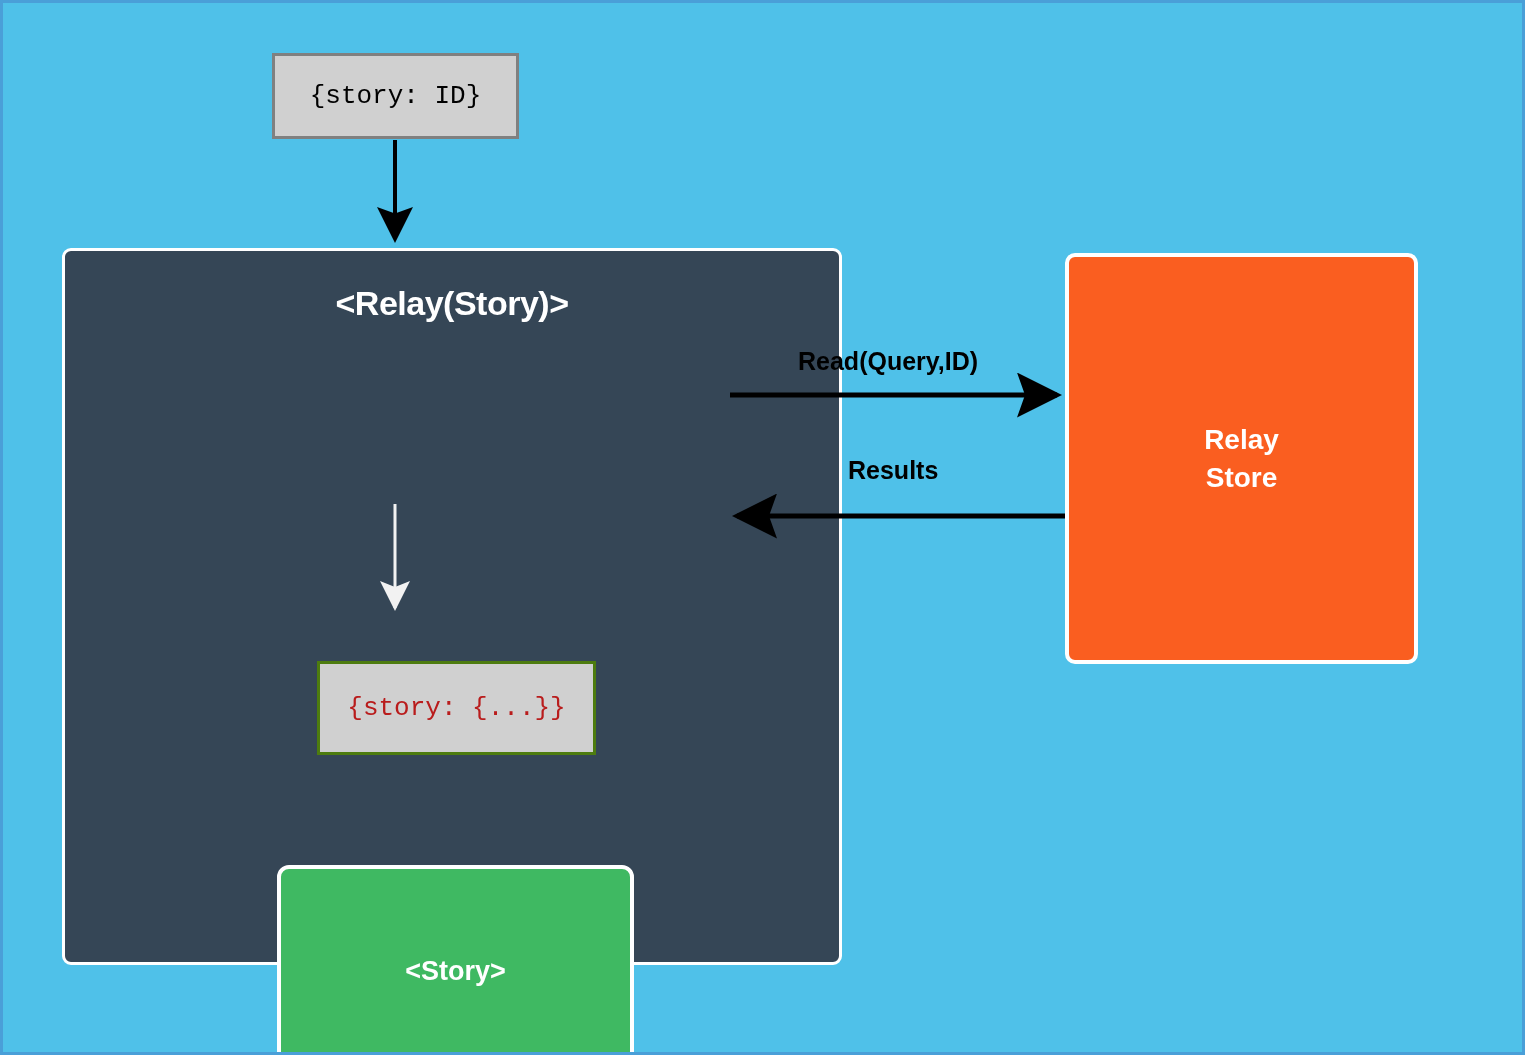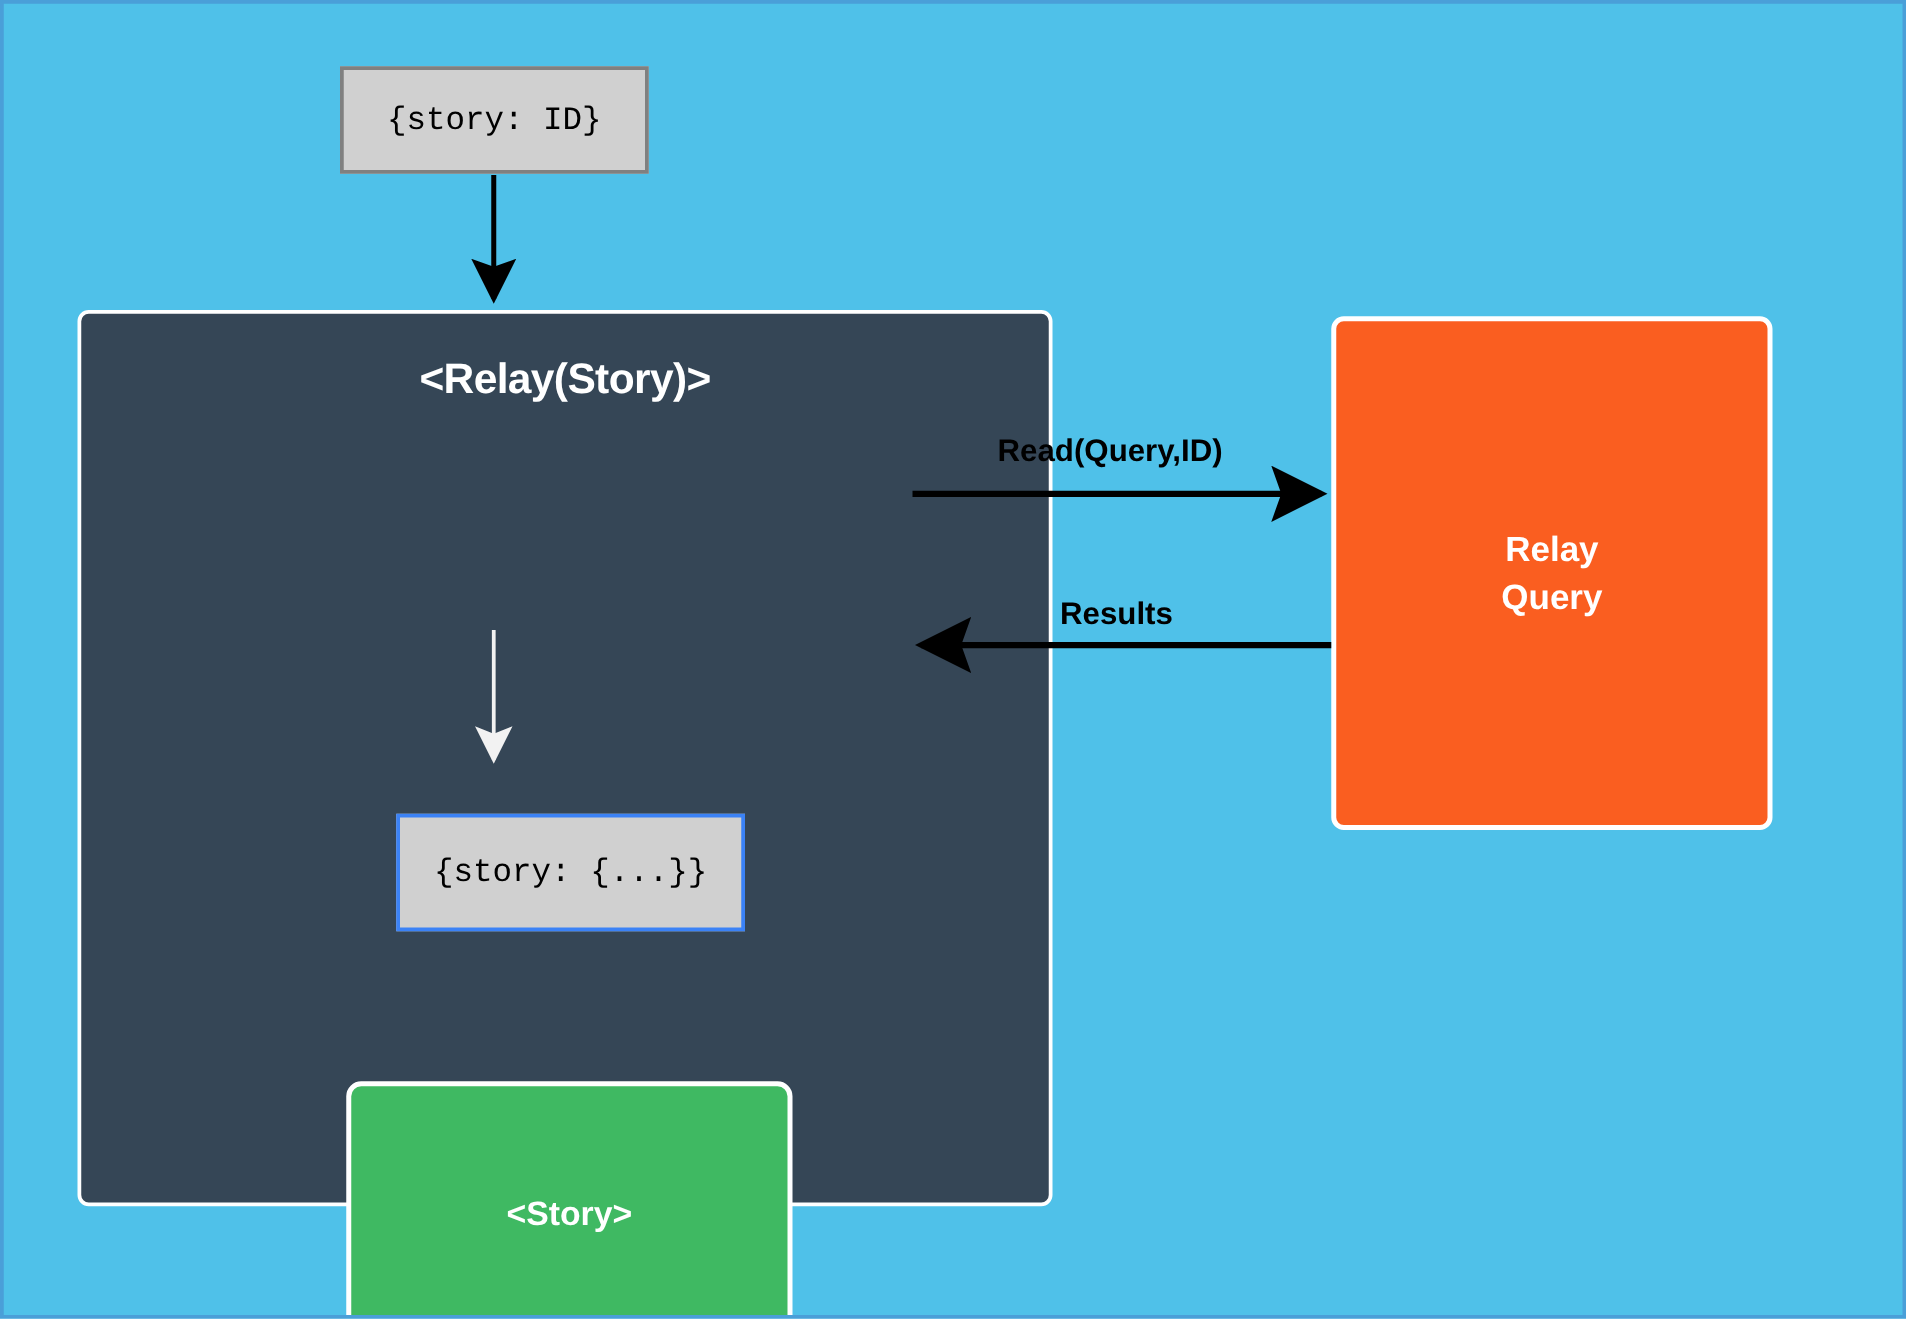--- a/index.html
+++ b/index.html
@@ -60,32 +60,32 @@
     color: #ffffff;
     font-size: 34px;
     font-weight: bold;
     letter-spacing: -0.5px;
   }
 
   
   #props-inner {
     position: absolute;
     left: 252px;
-    top: 400px;
+    top: 410px;
     width: 279px;
     height: 94px;
     background: #d0d0d0;
-    border: 3px solid #3b82f6;
+    border: 3px solid #4d7c0f;
     box-sizing: border-box;
     display: flex;
     align-items: center;
     justify-content: center;
     font-family: "Liberation Mono", monospace;
     font-size: 26px;
-    color: #000000;
+    color: #b91c1c;
     white-space: pre;
   }
 
   
   #story-box {
     position: absolute;
     left: 212px;
     top: 614px;
     width: 357px;
     height: 212px;
@@ -135,21 +135,21 @@
 
   
   .edge-label {
     position: absolute;
     color: #000000;
     font-size: 25px;
     white-space: nowrap;
     font-weight: bold;
   }
   #label-read   { left: 795px; top: 344px; }
-  #label-results{ left: 845px; top: 474px; }
+  #label-results{ left: 845px; top: 453px; }
 </style>
 </head>
 <body>
 
 <div id="canvas">
 
   <div id="props-top" class="gray-box">
     <span>{story: ID}</span>
   </div>
 
@@ -160,21 +160,21 @@
       <span>{story: {...}}</span>
     </div>
 
     <div id="story-box">
       <span>&lt;Story&gt;</span>
     </div>
   </div>
 
   <div id="relay-store">
     <span>Relay
-Query</span>
+Store</span>
   </div>
 
   <svg id="connectors" viewBox="0 0 1525 1055" xmlns="http://www.w3.org/2000/svg">
     <defs>
       <marker id="arrow-black" markerWidth="9" markerHeight="9" refX="8" refY="4.5" orient="auto" markerUnits="strokeWidth">
         <path d="M0,0 L9,4.5 L0,9 L1.6,4.5 z" fill="#000000"></path>
       </marker>
       <marker id="arrow-white" markerWidth="10" markerHeight="10" refX="9" refY="5" orient="auto" markerUnits="strokeWidth">
         <path d="M0,0 L10,5 L0,10 L2,5 z" fill="#f2f2f2"></path>
       </marker>

